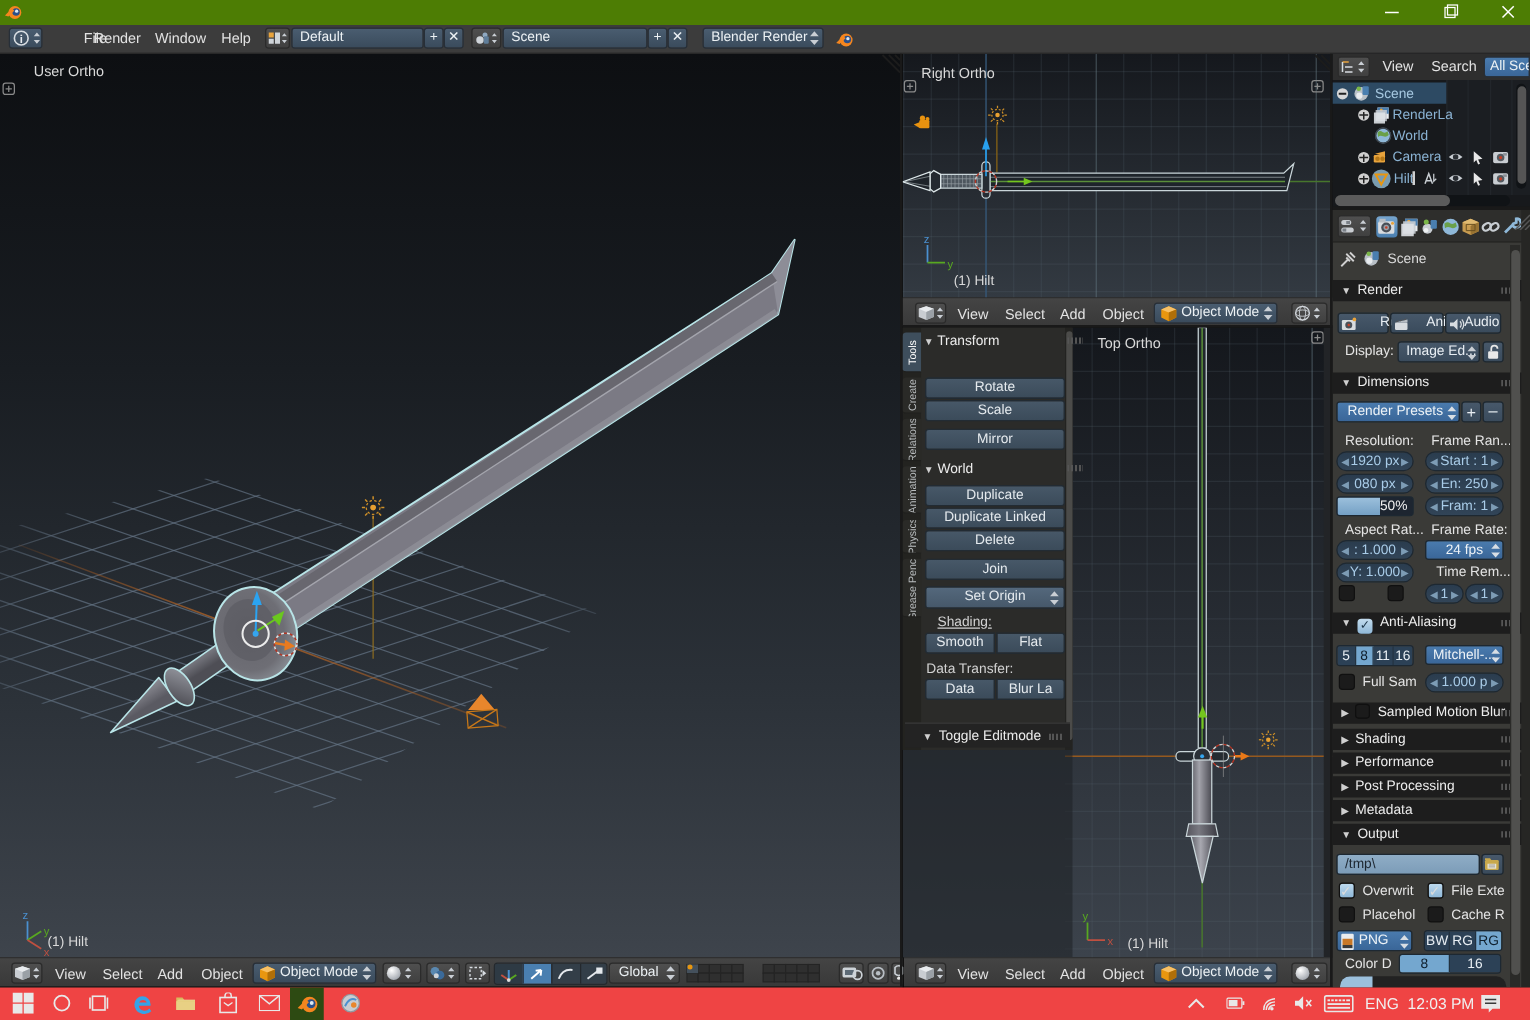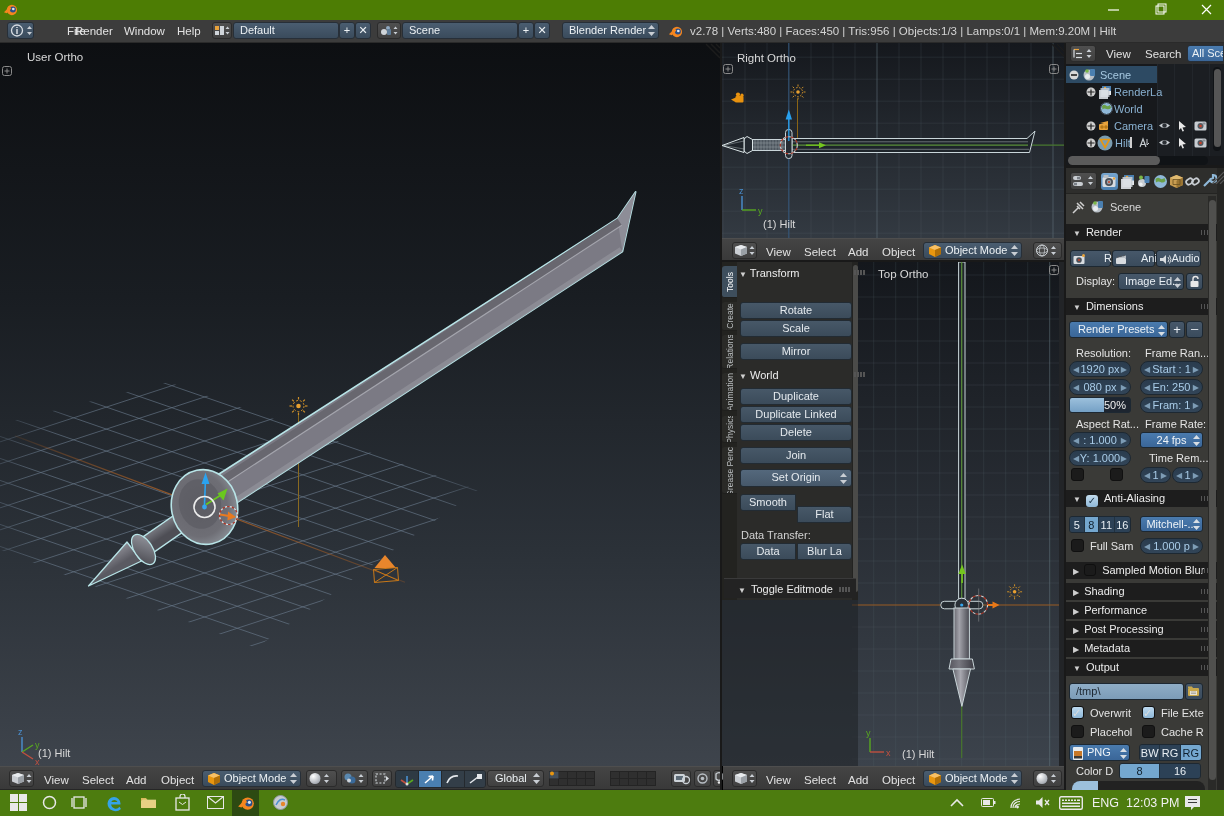--- a/index.html
+++ b/index.html
@@ -30,21 +30,21 @@
 .seg>div{background:#2c4156;color:#e8eef3;text-align:center;line-height:16px;border-right:1px solid #223240;}
 .seg>div:last-child{border-right:none;}
 .seg .on{background:#74a7cf;color:#10202e;}
 
 #shelf{left:722px;top:262px;width:136px;height:338px;background:#2b2b29;}
 .tbtn{position:absolute;left:18px;width:112px;height:17px;border-radius:3px;background:linear-gradient(#475868,#3b4b5a);border:1px solid #222b33;color:#e5eaee;text-align:center;line-height:15px;font-size:11px;}
 .shead{position:absolute;left:2px;width:132px;height:16px;color:#ececec;line-height:16px;}
 .vtab{position:absolute;left:0;width:15px;background:#2a2a27;color:#bfc3c5;border-bottom:1px solid #1f1f1d;}
 .vtab{overflow:hidden;border-radius:3px 0 0 3px;}.vtab span{position:absolute;left:50%;top:50%;transform:translate(-50%,-50%) rotate(-90deg);white-space:nowrap;font-size:8.5px;}
 
-#task{left:0;top:790px;width:1224px;height:26px;background:#4d7c0f;color:#fff;}
+#task{left:0;top:790px;width:1224px;height:26px;background:#ef4444;color:#fff;}
 </style></head><body>
 
 <div id="title" class="abs">
  <svg class="abs" style="left:3px;top:2px" width="15" height="15" viewBox="0 0 16 16">
   <circle cx="9.5" cy="8.5" r="5.5" fill="#f5861f"></circle>
   <circle cx="10.5" cy="8" r="3.2" fill="#2a4f8a"></circle>
   <circle cx="11" cy="7.4" r="1.4" fill="#dce8f2"></circle>
   <path d="M1 11 L7 5 L9 7 L4 12 Z" fill="#f5861f"></path>
  </svg>
  <svg class="abs" style="left:1100px;top:0" width="124" height="20" viewBox="0 0 124 20">
@@ -87,21 +87,20 @@
  <div class="dd" style="left:534px;top:2px;width:16px;text-align:center;">✕</div>
  <div class="dd" style="left:562px;top:2px;width:97px;padding-left:6px;">Blender Render<span class="ar"><svg width="9" height="13" viewBox="0 0 9 13">
           <path d="M1 5 l3.5-4 3.5 4 z M1 8 l3.5 4 3.5-4 z" fill="#c9ced4"></path>
         </svg></span></div>
  <svg class="abs" style="left:668px;top:4px" width="15" height="15" viewBox="0 0 16 16">
   <circle cx="9.5" cy="8.5" r="5.5" fill="#f5861f"></circle>
       <circle cx="10.5" cy="8" r="3.2" fill="#2a4f8a"></circle>
       <circle cx="11" cy="7.4" r="1.4" fill="#dce8f2"></circle>
       <path d="M1 11 L7 5 L9 7 L4 12 Z" fill="#f5861f"></path>
  </svg>
- <div class="menu" style="left:690px;color:#d4d4d4;">v2.78 | Verts:480 | Faces:450 | Tris:956 | Objects:1/3 | Lamps:0/1 | Mem:9.20M | Hilt</div>
 </div>
 
 <div class="abs" id="v3d" style="left:0;top:43px;width:721px;height:723px;">
 <svg width="721" height="723" viewBox="0 0 721 723">
  <defs>
   <linearGradient id="bgmain" x1="0" y1="0" x2="0" y2="1">
    <stop offset="0" stop-color="#0d0f12"></stop>
           <stop offset="0.35" stop-color="#191d22"></stop>
           <stop offset="0.7" stop-color="#2b3138"></stop>
           <stop offset="1" stop-color="#3e444c"></stop>
@@ -774,21 +773,21 @@
     <div class="tbtn" style="top:81px;height:17px;">Mirror</div>
     <div class="shead" style="top:105px;left:17px;"><span style="font-size:8px;color:#cfcfcf;">▼</span> <b style="font-weight:normal;color:#ececec;">World</b><span class="grip" style="top:5px;"></span></div>
     <div class="tbtn" style="top:126px;height:17px;">Duplicate</div>
     <div class="tbtn" style="top:144px;height:17px;">Duplicate Linked</div>
     <div class="tbtn" style="top:162px;height:17px;">Delete</div>
     <div class="tbtn" style="top:185px;height:17px;">Join</div>
     <div class="tbtn" style="top:207px;height:18px;background:linear-gradient(#54687c,#46586a);">Set Origin<svg style="position:absolute;right:3px;top:2px" width="9" height="13" viewBox="0 0 9 13">
         <path d="M1 5 l3.5-4 3.5 4 z M1 8 l3.5 4 3.5-4 z" fill="#c9ced4"></path>
       </svg></div>
     <div style="position:absolute;left:28px;top:230px;color:#d2d2d2;text-decoration:underline;">Shading:</div>
-    <div class="tbtn" style="top:232px;left:18px;width:56px;border-radius:3px 0 0 3px;">Smooth</div>
+    <div class="tbtn" style="top:244px;left:18px;width:56px;border-radius:3px 0 0 3px;">Smooth</div>
     <div class="tbtn" style="top:244px;left:75px;width:55px;border-radius:0 3px 3px 0;">Flat</div>
     <div style="position:absolute;left:19px;top:267px;color:#d2d2d2;">Data Transfer:</div>
     <div class="tbtn" style="top:281px;left:18px;width:56px;border-radius:3px 0 0 3px;">Data</div>
     <div class="tbtn" style="top:281px;left:75px;width:55px;border-radius:0 3px 3px 0;">Blur La</div>
     <div style="position:absolute;left:2px;top:316px;width:132px;height:20px;background:#232323;border-top:1px solid #3a3a3a;color:#ececec;line-height:20px;"><span style="font-size:8px;color:#cfcfcf;margin:0 5px 0 14px;">▼</span>Toggle Editmode<span class="grip" style="top:8px;"></span></div>
   </div>
 
 <div class="abs hdr" style="left:0;top:766px;width:722px;height:24px;" id="mainhdr">
     <div class="dd ddgray" style="left:9px;top:3px;width:25px;"><svg width="23" height="15" viewBox="0 0 23 15">
         <polygon points="8,2 14,4 14,10.5 8,13 2,10.5 2,4" fill="#c9cdd2"></polygon>

